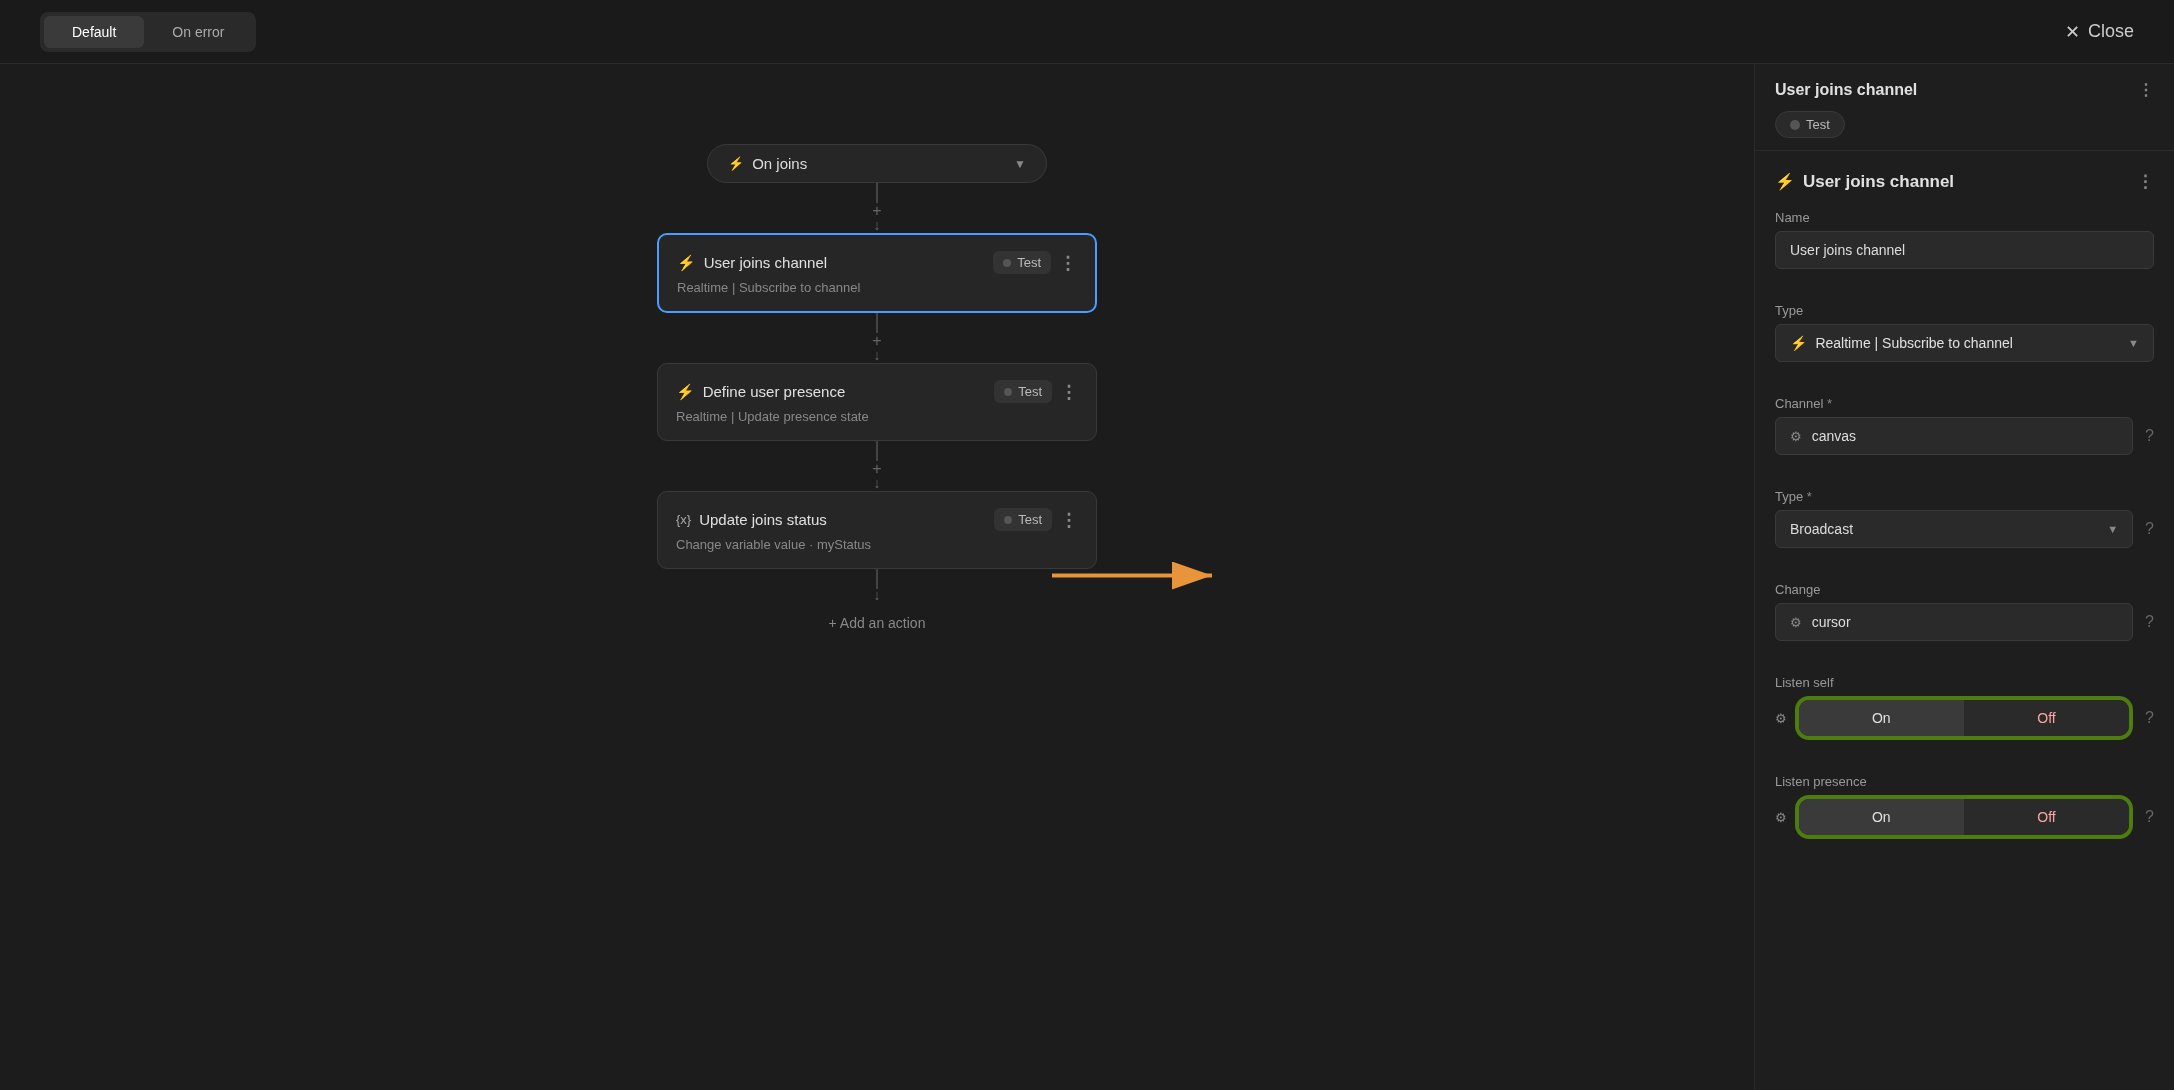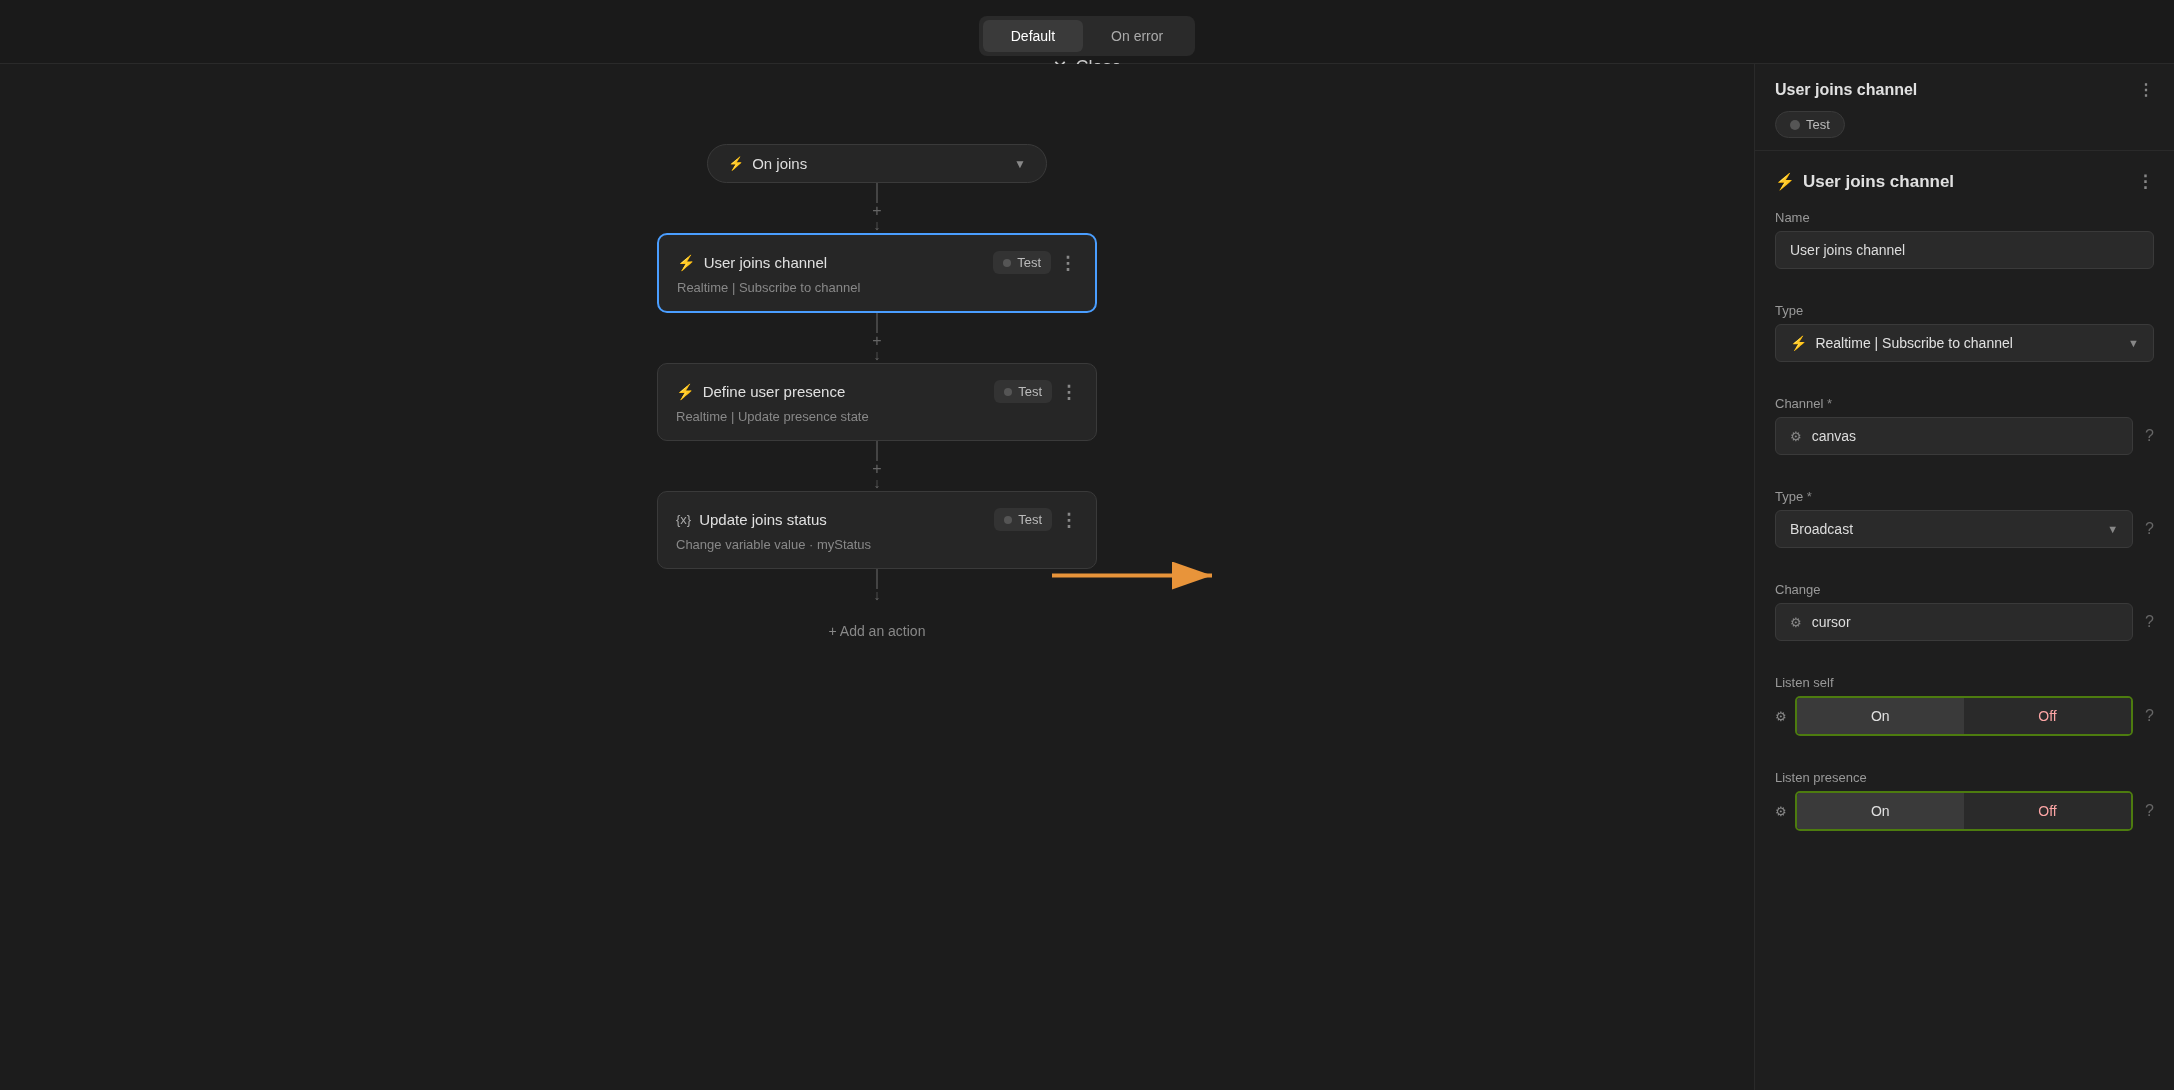--- a/index.html
+++ b/index.html
@@ -13,25 +13,24 @@
       overflow: hidden;
       display: flex;
       flex-direction: column;
     }
 
     
     .top-bar {
       display: flex;
       align-items: center;
       justify-content: space-between;
-      padding: 16px 40px;
+      padding: 4px 40px;
       background: #1a1a1a;
       border-bottom: 1px solid #2a2a2a;
       height: 64px;
-      flex-direction: column;
     }
     .tab-group {
       display: flex;
       gap: 0;
       background: #2a2a2a;
       border-radius: 8px;
       padding: 4px;
     }
     .tab {
       padding: 8px 28px;
@@ -183,21 +182,21 @@
     }
 
     
     .add-action {
       display: flex;
       align-items: center;
       gap: 8px;
       color: #888;
       cursor: pointer;
       font-size: 14px;
-      margin-top: 20px;
+      margin-top: 12px;
     }
 
     
     .right-panel {
       width: 420px;
       background: #1e1e1e;
       border-left: 1px solid #2a2a2a;
       display: flex;
       flex-direction: column;
       overflow-y: auto;
@@ -324,24 +323,24 @@
 
     
     .toggle-group {
       display: flex;
       align-items: center;
       gap: 8px;
     }
     .toggle-icon { color: #888; font-size: 13px; }
     .toggle-switch {
       display: flex;
-      border-radius: 5px;
+      border-radius: 14px;
       overflow: hidden;
       flex: 1;
-      border: 2px solid #4d7c0f;
+      border: 4px solid #4d7c0f;
     }
     .toggle-option {
       flex: 1;
       text-align: center;
       padding: 10px;
       font-size: 14px;
       cursor: pointer;
       color: #fca5a5;
       background: #2a2a2a;
     }

